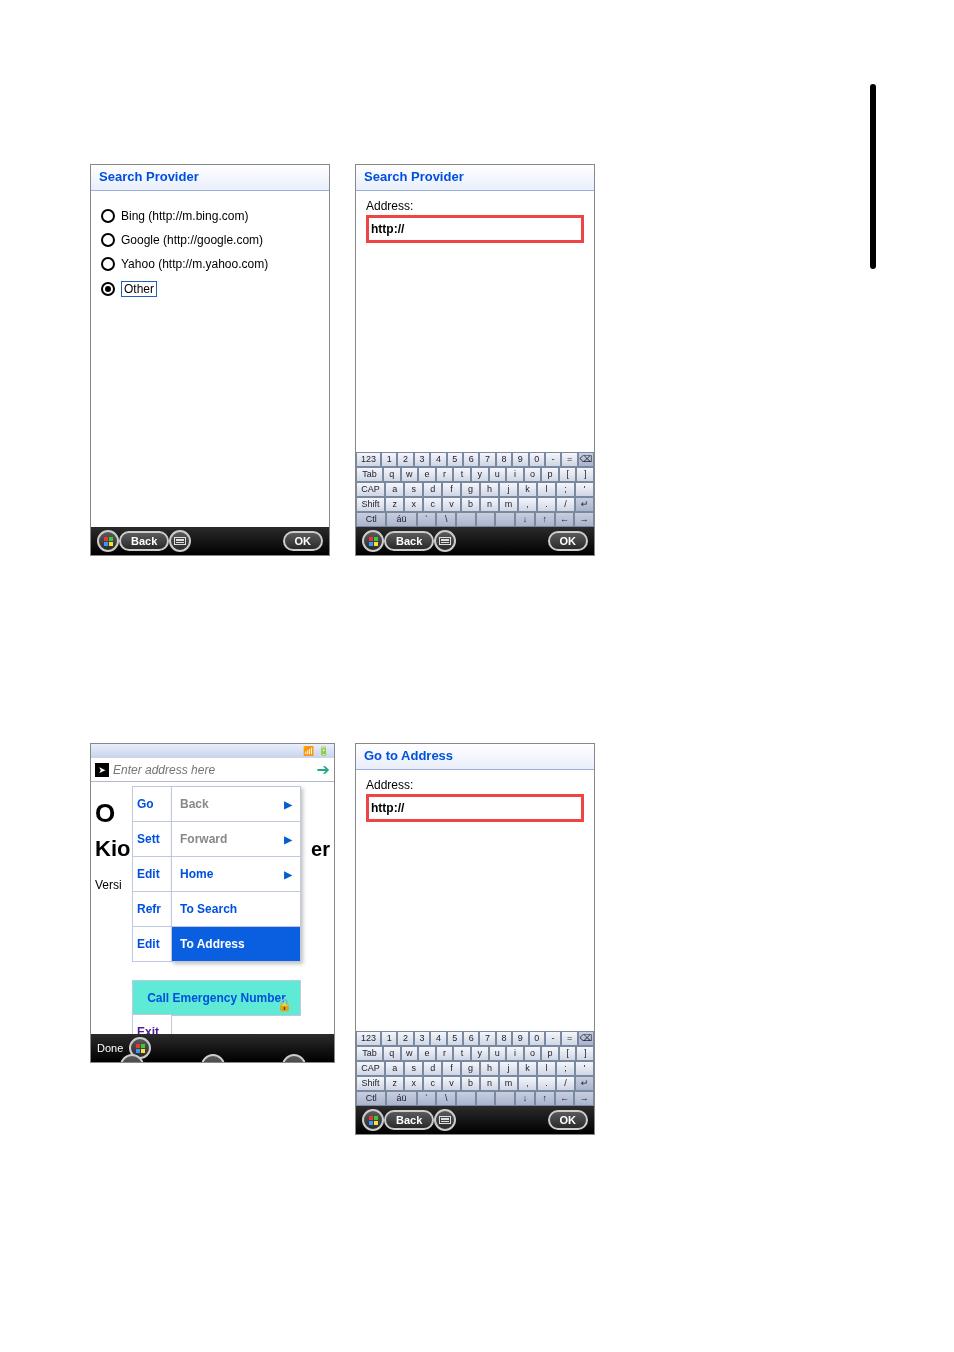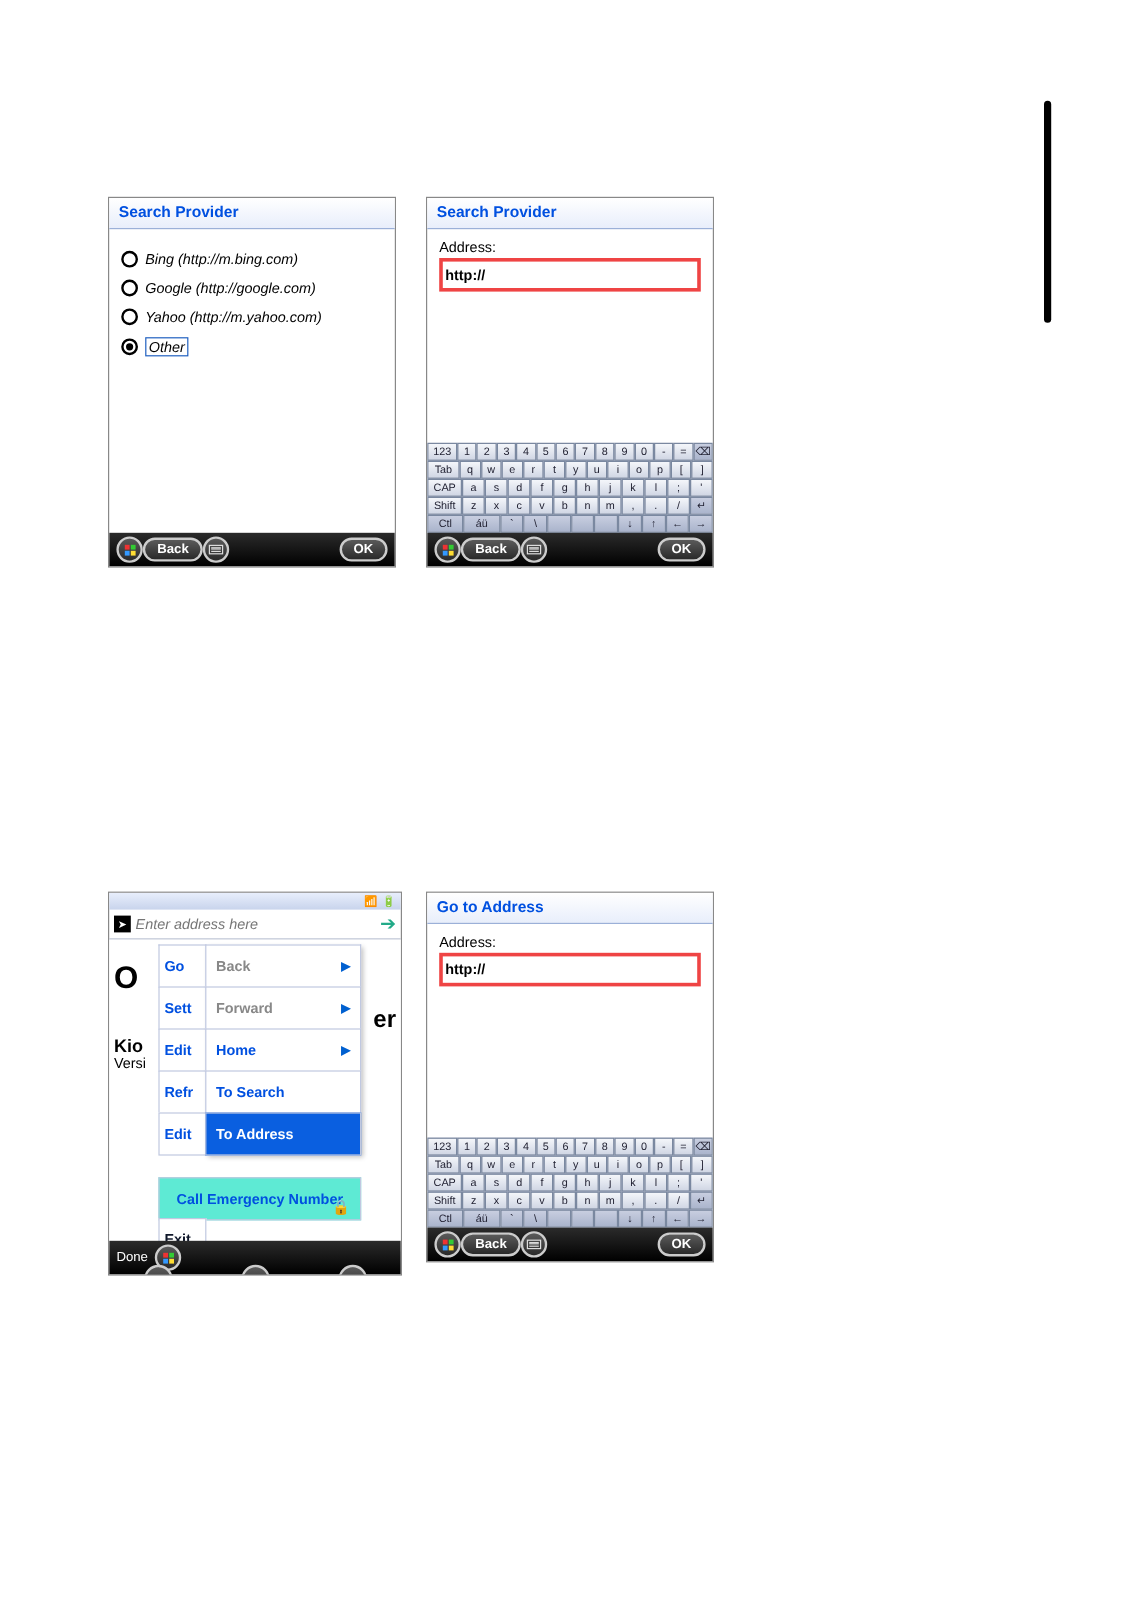--- a/index.html
+++ b/index.html
@@ -6,21 +6,21 @@
   body {
     font-family: Tahoma, Arial, sans-serif;
     background: #fff;
     width: 954px;
     height: 1352px;
     position: relative;
   }
   .device {
     position: absolute;
     width: 240px;
-    height: 309px;
+    height: 392px;
     border: 1px solid #888;
     background: #fff;
     display: flex;
     flex-direction: column;
     overflow: hidden;
   }
   .title-bar {
     background: #fff;
     color: #0050e0;
     font-weight: bold;
@@ -35,21 +35,20 @@
     font-size: 12px;
     color: #000;
     position: relative;
   }
   .radio-row {
     display: flex;
     align-items: center;
     gap: 6px;
     margin: 10px 0;
     font-size: 12px;
-    font-style: italic;
   }
   .radio-dot {
     width: 14px; height: 14px;
     border: 2px solid #000;
     border-radius: 50%;
     display: inline-block;
     position: relative;
     flex-shrink:0;
   }
   .radio-dot.filled::after {
@@ -159,21 +158,21 @@
   .menu-col {
     position:absolute; top:28px; left:41px;
   }
   .menu-item-l {
     background:#fff;color:#0050e0;font-weight:bold;font-size:12px;
     border:1px solid #c0c8e0;
     width:40px;padding:10px 4px;
     border-bottom:none;
   }
   .menu-item-l:last-child{border-bottom:1px solid #c0c8e0;}
-  .menu-item-l.exit{color:#0f172a;}
+  .menu-item-l.exit{color:#4c1d95;}
   .submenu {
     position:absolute; top:28px; left:80px;
     width:130px;
     box-shadow:2px 2px 4px rgba(0,0,0,.25);
   }
   .submenu-item{
     background:#fff;color:#888;font-weight:bold;font-size:12px;
     border:1px solid #c0c8e0;border-bottom:none;
     padding:10px 8px;
     display:flex;justify-content:space-between;align-items:center;
@@ -353,21 +352,21 @@
     <span class="sig-icon">📶</span>
     <span class="sig-icon">🔋</span>
   </div>
   <div class="s3-addr">
     <span class="s3-icon">➤</span>
     <input class="s3-input" placeholder="Enter address here" style="">
     <span class="s3-go">➔</span>
   </div>
   <div class="s3-body">
     <span class="bg-text" style="left:4px;top:16px;font-size:26px;">O</span>
-    <span class="bg-text" style="left:4px;top:54px;font-size:15px;margin-top:27px;">Kio</span>
+    <span class="bg-text" style="left:4px;top:54px;font-size:22px;">Kio</span>
     <span class="bg-text" style="right:4px;top:56px;font-size:20px;">er</span>
     <span class="bg-text" style="left:4px;top:96px;font-size:12px;font-weight:normal;">Versi</span>
 
     <div class="menu-col" style="top:4px;">
       <div class="menu-item-l">Go</div>
       <div class="menu-item-l">Sett</div>
       <div class="menu-item-l">Edit</div>
       <div class="menu-item-l">Refr</div>
       <div class="menu-item-l">Edit</div>
     </div>

